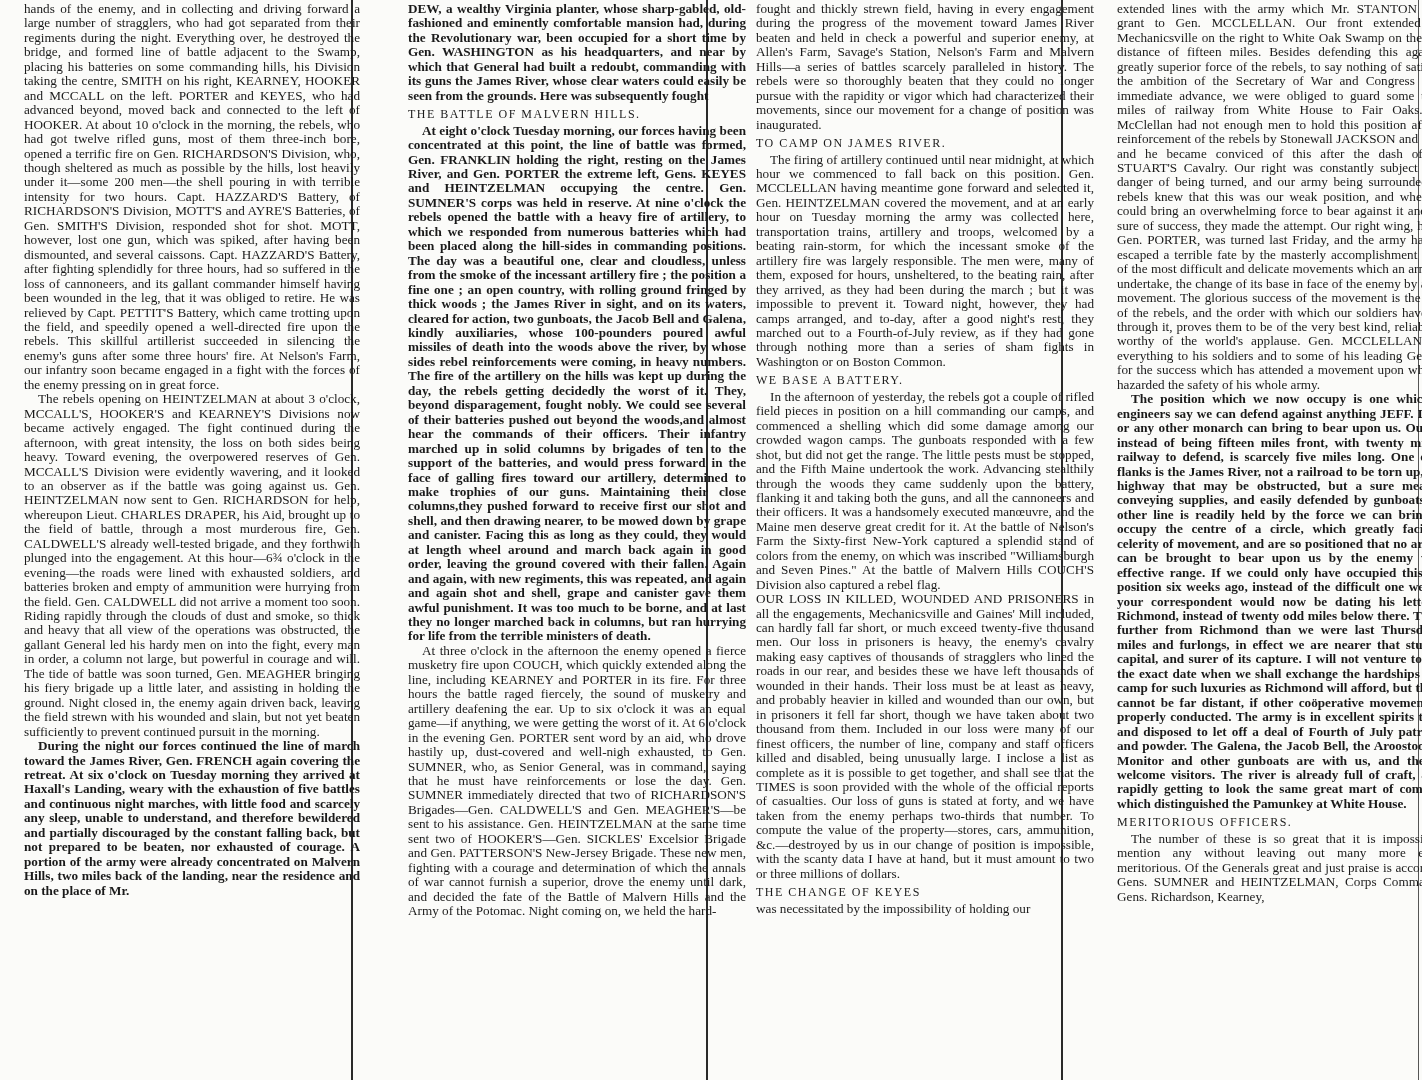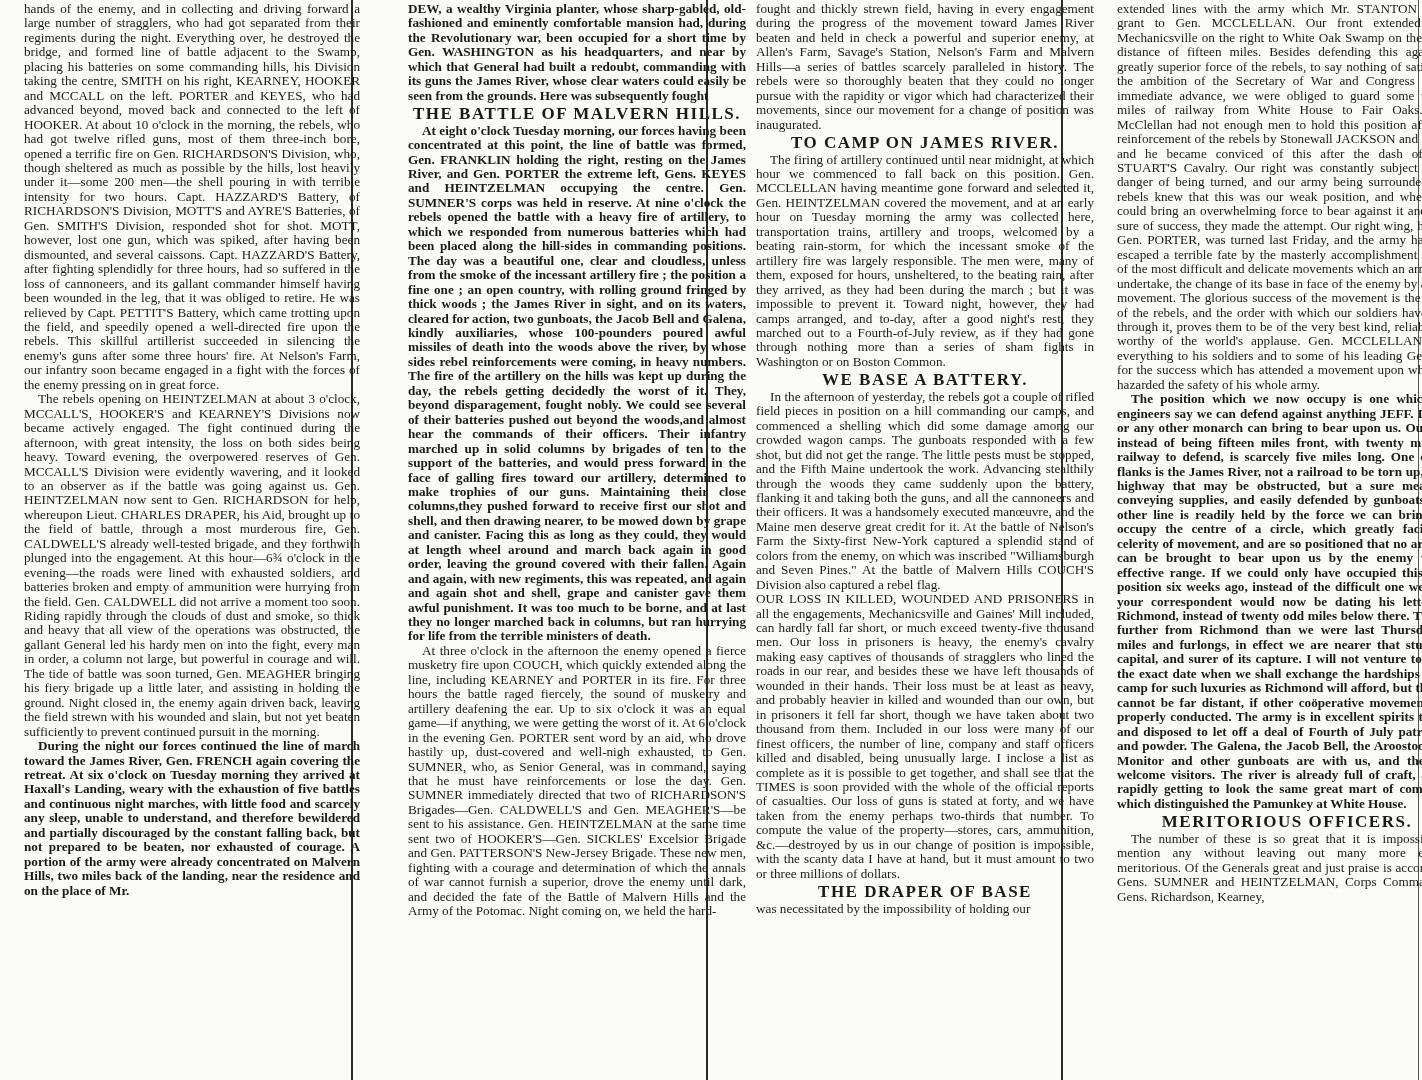--- a/index.html
+++ b/index.html
@@ -18,21 +18,21 @@
   .c1 { left: 24px;   width: 336px; }
   .c2 { left: 374px; width: 338px; margin-left: 34px; }
   .c3 { left: 756px; width: 338px; }
   .c4 { left: 1117px; width: 340px; }
   .rule { position: absolute; top: 0; height: 1080px; width: 2px; background: #2a2a2a; }
   .r1 { left: 351px; } .r2 { left: 706px; } .r3 { left: 1061px; }
   .r4 { left: 1418px; width: 1px; background: #555; }
   p { margin: 0; text-indent: 0; }
   p.ind { text-indent: 14px; }
   p.bold { font-weight: bold; }
-  .hd { text-align: center; letter-spacing: 1.5px; font-size: 17px; margin: 4px 0 2px; font-weight: bold; }
+  .hd { letter-spacing: 1.5px; font-size: 12px; margin: 4px 0 2px; }
 </style>
 </head>
 <body>
 
 <div class="page">
   <div class="rule r1"></div>
   <div class="rule r2"></div>
   <div class="rule r3"></div>
   <div class="rule r4"></div>
 
@@ -49,21 +49,21 @@
     <p class="ind">At three o'clock in the afternoon the enemy opened a fierce musketry fire upon COUCH, which quickly extended along the line, including KEARNEY and PORTER in its fire. For three hours the battle raged fiercely, the sound of musketry and artillery deafening the ear. Up to six o'clock it was an equal game—if anything, we were getting the worst of it. At 6 o'clock in the evening Gen. PORTER sent word by an aid, who drove hastily up, dust-covered and well-nigh exhausted, to Gen. SUMNER, who, as Senior General, was in command, saying that he must have reinforcements or lose the day. Gen. SUMNER immediately directed that two of RICHARDSON'S Brigades—Gen. CALDWELL'S and Gen. MEAGHER'S—be sent to his assistance. Gen. HEINTZELMAN at the same time sent two of HOOKER'S—Gen. SICKLES' Excelsior Brigade and Gen. PATTERSON'S New-Jersey Brigade. These new men, fighting with a courage and determination of which the annals of war cannot furnish a superior, drove the enemy until dark, and decided the fate of the Battle of Malvern Hills and the Army of the Potomac. Night coming on, we held the hard-</p>
   </div>
 
   <div class="col c3">
     <p class="cont">fought and thickly strewn field, having in every engagement during the progress of the movement toward James River beaten and held in check a powerful and superior enemy, at Allen's Farm, Savage's Station, Nelson's Farm and Malvern Hills—a series of battles scarcely paralleled in history. The rebels were so thoroughly beaten that they could no longer pursue with the rapidity or vigor which had characterized their movements, since our movement for a change of position was inaugurated.</p>
     <div class="hd">TO CAMP ON JAMES RIVER.</div>
     <p class="ind">The firing of artillery continued until near midnight, at which hour we commenced to fall back on this position. Gen. MCCLELLAN having meantime gone forward and selected it, Gen. HEINTZELMAN covered the movement, and at an early hour on Tuesday morning the army was collected here, transportation trains, artillery and troops, welcomed by a beating rain-storm, for which the incessant smoke of the artillery fire was largely responsible. The men were, many of them, exposed for hours, unsheltered, to the beating rain, after they arrived, as they had been during the march ; but it was impossible to prevent it. Toward night, however, they had camps arranged, and to-day, after a good night's rest, they marched out to a Fourth-of-July review, as if they had gone through nothing more than a series of sham fights in Washington or on Boston Common.</p>
     <div class="hd">WE BASE A BATTERY.</div>
     <p class="ind">In the afternoon of yesterday, the rebels got a couple of rifled field pieces in position on a hill commanding our camps, and commenced a shelling which did some damage among our crowded wagon camps. The gunboats responded with a few shot, but did not get the range. The little pests must be stopped, and the Fifth Maine undertook the work. Advancing stealthily through the woods they came suddenly upon the battery, flanking it and taking both the guns, and all the cannoneers and their officers. It was a handsomely executed manœuvre, and the Maine men deserve great credit for it. At the battle of Nelson's Farm the Sixty-first New-York captured a splendid stand of colors from the enemy, on which was inscribed "Williamsburgh and Seven Pines." At the battle of Malvern Hills COUCH'S Division also captured a rebel flag.</p>
     <p class="cont">OUR LOSS IN KILLED, WOUNDED AND PRISONERS in all the engagements, Mechanicsville and Gaines' Mill included, can hardly fall far short, or much exceed twenty-five thousand men. Our loss in prisoners is heavy, the enemy's cavalry making easy captives of thousands of stragglers who lined the roads in our rear, and besides these we have left thousands of wounded in their hands. Their loss must be at least as heavy, and probably heavier in killed and wounded than our own, but in prisoners it fell far short, though we have taken about two thousand from them. Included in our loss were many of our finest officers, the number of line, company and staff officers killed and disabled, being unusually large. I inclose a list as complete as it is possible to get together, and shall see that the TIMES is soon provided with the whole of the official reports of casualties. Our loss of guns is stated at forty, and we have taken from the enemy perhaps two-thirds that number. To compute the value of the property—stores, cars, ammunition, &amp;c.—destroyed by us in our change of position is impossible, with the scanty data I have at hand, but it must amount to two or three millions of dollars.</p>
-    <div class="hd">THE DRAPER OF BASE</div>
+    <div class="hd">THE CHANGE OF KEYES</div>
     <p class="cont">was necessitated by the impossibility of holding our</p>
   </div>
 
   <div class="col c4">
     <p class="cont">extended lines with the army which Mr. STANTON would grant to Gen. MCCLELLAN. Our front extended from Mechanicsville on the right to White Oak Swamp on the left, a distance of fifteen miles. Besides defending this against a greatly superior force of the rebels, to say nothing of satisfying the ambition of the Secretary of War and Congress for an immediate advance, we were obliged to guard some twenty miles of railway from White House to Fair Oaks. Gen. McClellan had not enough men to hold this position after the reinforcement of the rebels by Stonewall JACKSON and others, and he became conviced of this after the dash of Gen. STUART'S Cavalry. Our right was constantly subject to the danger of being turned, and our army being surrounded. The rebels knew that this was our weak position, and when they could bring an overwhelming force to bear against it and were sure of success, they made the attempt. Our right wing, held by Gen. PORTER, was turned last Friday, and the army has only escaped a terrible fate by the masterly accomplishment of one of the most difficult and delicate movements which an army can undertake, the change of its base in face of the enemy by a flank movement. The glorious success of the movement is the defeat of the rebels, and the order with which our soldiers have gone through it, proves them to be of the very best kind, reliable and worthy of the world's applause. Gen. MCCLELLAN owes everything to his soldiers and to some of his leading Generals, for the success which has attended a movement upon which he hazarded the safety of his whole army.</p>
     <p class="ind bold">The position which we now occupy is one which our engineers say we can defend against anything JEFF. DAVIS or any other monarch can bring to bear upon us. Our line, instead of being fifteen miles front, with twenty miles of railway to defend, is scarcely five miles long. One of our flanks is the James River, not a railroad to be torn up, nor a highway that may be obstructed, but a sure means of conveying supplies, and easily defended by gunboats. Our other line is readily held by the force we can bring. We occupy the centre of a circle, which greatly facilitates celerity of movement, and are so positioned that no artillery can be brought to bear upon us by the enemy within effective range. If we could only have occupied this same position six weeks ago, instead of the difficult one we took, your correspondent would now be dating his letters at Richmond, instead of twenty odd miles below there. Though further from Richmond than we were last Thursday, in miles and furlongs, in effect we are nearer that stubborn capital, and surer of its capture. I will not venture to name the exact date when we shall exchange the hardships of the camp for such luxuries as Richmond will afford, but the day cannot be far distant, if other coöperative movements are properly conducted. The army is in excellent spirits to-day, and disposed to let off a deal of Fourth of July patriotism and powder. The Galena, the Jacob Bell, the Aroostook, the Monitor and other gunboats are with us, and they are welcome visitors. The river is already full of craft, and is rapidly getting to look the same great mart of commerce which distinguished the Pamunkey at White House.</p>
     <div class="hd">MERITORIOUS OFFICERS.</div>
     <p class="ind">The number of these is so great that it is impossible to mention any without leaving out many more equally meritorious. Of the Generals great and just praise is accorded to Gens. SUMNER and HEINTZELMAN, Corps Commanders; Gens. Richardson, Kearney,</p>
   </div>
 </div>

